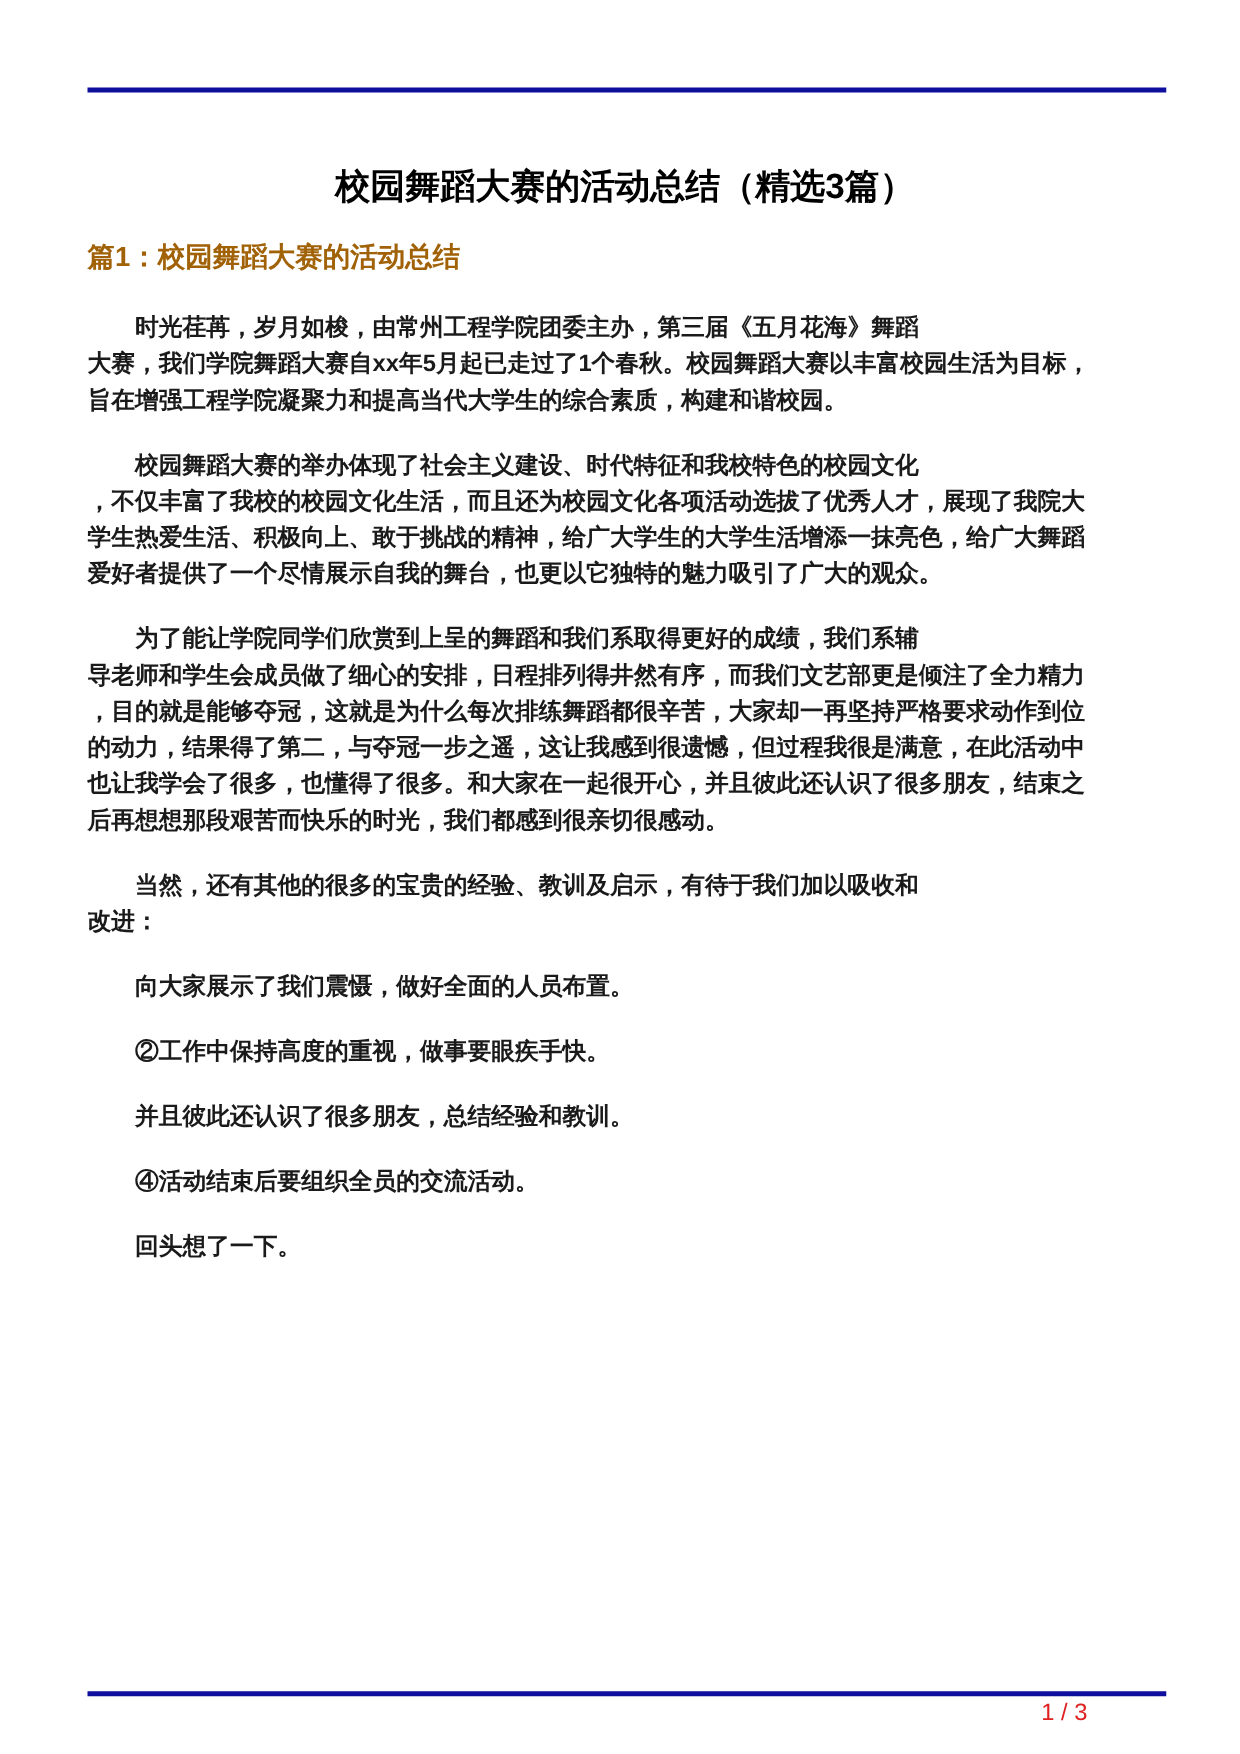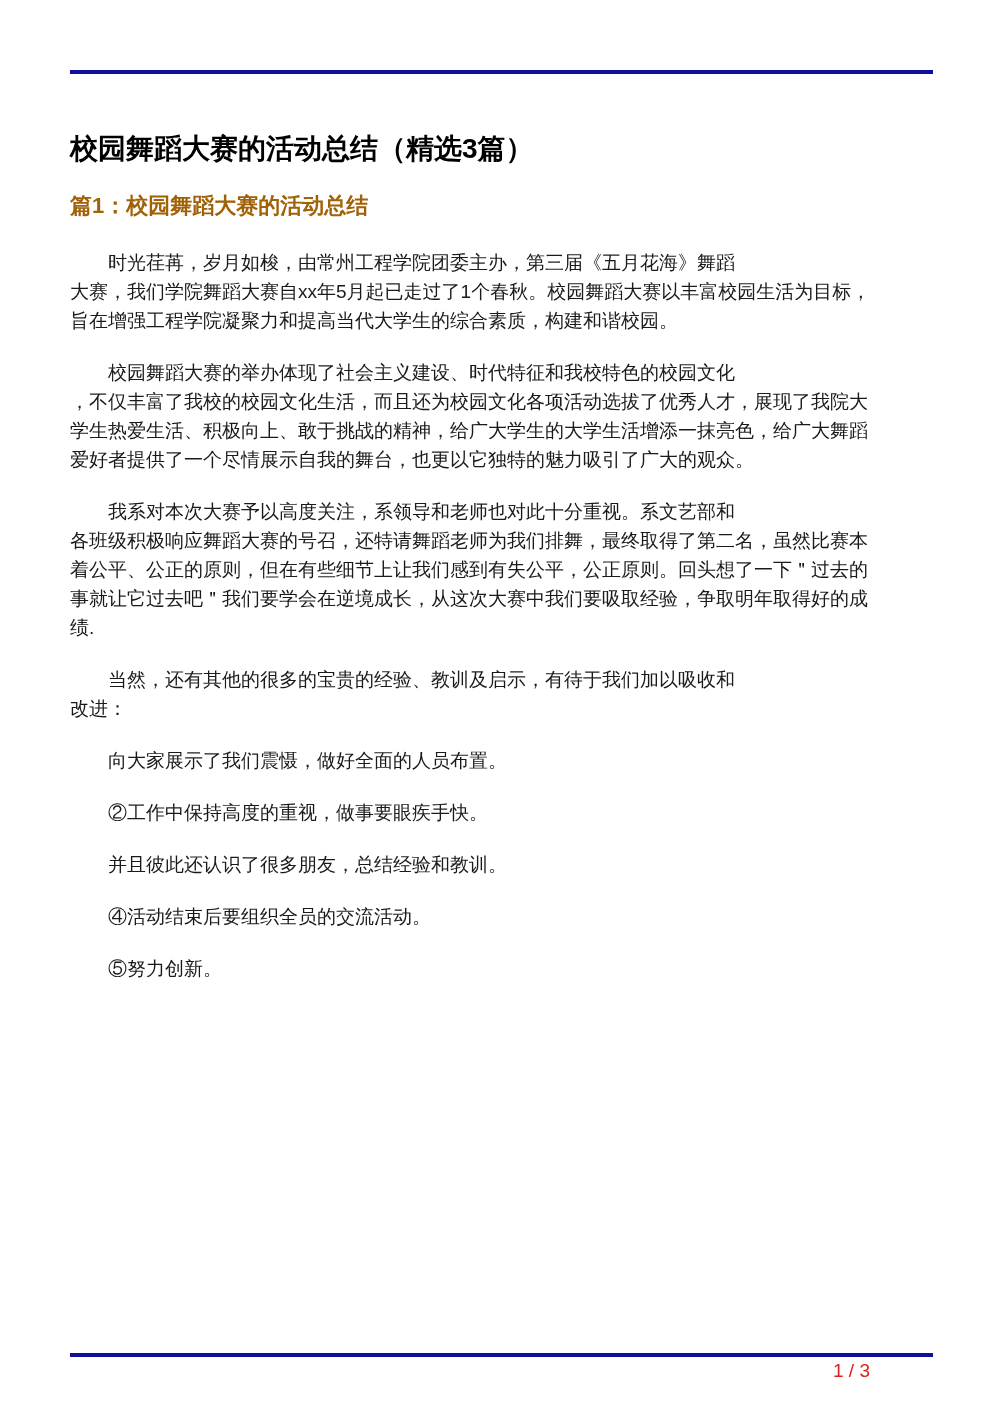--- a/index.html
+++ b/index.html
@@ -26,36 +26,37 @@
     position: absolute;
     top: 0; left: 70px; width: 860px;
     color: #1a1a1a;
   }
   .doc-title {
     margin: 133px 0 0 0;
     font-size: 28px;
     line-height: 31px;
     font-weight: 700;
     color: #000000;
-    text-align: left;
+    text-align: center;
     white-space: nowrap;
   }
   .section-heading {
     margin: 30px 0 0 0;
     font-size: 22px;
     line-height: 24px;
     font-weight: 700;
     color: #a16207;
     white-space: nowrap;
   }
   .para {
     margin: 0 0 23px 0;
     font-size: 19px;
     line-height: 29px;
     white-space: pre-line;
+    font-weight: bold;
   }
   .para.first { margin-top: 30px; }
   .page-number {
     position: absolute;
     top: 1360px; left: 833px;
     font-size: 19px;
     line-height: 21px;
     color: #dd2020;
     white-space: nowrap;
     text-align: center;
@@ -74,32 +75,33 @@
 
     <h2 class="section-heading">篇1：校园舞蹈大赛的活动总结</h2>
 
     <div class="para first">　　时光荏苒，岁月如梭，由常州工程学院团委主办，第三届《五月花海》舞蹈
 大赛，我们学院舞蹈大赛自xx年5月起已走过了1个春秋。校园舞蹈大赛以丰富校园生活为目标，
 旨在增强工程学院凝聚力和提高当代大学生的综合素质，构建和谐校园。</div>
     <div class="para">　　校园舞蹈大赛的举办体现了社会主义建设、时代特征和我校特色的校园文化
 ，不仅丰富了我校的校园文化生活，而且还为校园文化各项活动选拔了优秀人才，展现了我院大
 学生热爱生活、积极向上、敢于挑战的精神，给广大学生的大学生活增添一抹亮色，给广大舞蹈
 爱好者提供了一个尽情展示自我的舞台，也更以它独特的魅力吸引了广大的观众。</div>
-    <div class="para">　　我系对本次大赛予以高度关注，系领导和老师也对此十分重视。系文艺部和
-各班级积极响应舞蹈大赛的号召，还特请舞蹈老师为我们排舞，最终取得了第二名，虽然比赛本
-着公平、公正的原则，但在有些细节上让我们感到有失公平，公正原则。回头想了一下＂过去的
-事就让它过去吧＂我们要学会在逆境成长，从这次大赛中我们要吸取经验，争取明年取得好的成
-绩.</div>
+    <div class="para">　　为了能让学院同学们欣赏到上呈的舞蹈和我们系取得更好的成绩，我们系辅
+导老师和学生会成员做了细心的安排，日程排列得井然有序，而我们文艺部更是倾注了全力精力
+，目的就是能够夺冠，这就是为什么每次排练舞蹈都很辛苦，大家却一再坚持严格要求动作到位
+的动力，结果得了第二，与夺冠一步之遥，这让我感到很遗憾，但过程我很是满意，在此活动中
+也让我学会了很多，也懂得了很多。和大家在一起很开心，并且彼此还认识了很多朋友，结束之
+后再想想那段艰苦而快乐的时光，我们都感到很亲切很感动。</div>
     <div class="para">　　当然，还有其他的很多的宝贵的经验、教训及启示，有待于我们加以吸收和
 改进：</div>
     <div class="para">　　向大家展示了我们震慑，做好全面的人员布置。</div>
     <div class="para">　　②工作中保持高度的重视，做事要眼疾手快。</div>
     <div class="para">　　并且彼此还认识了很多朋友，总结经验和教训。</div>
     <div class="para">　　④活动结束后要组织全员的交流活动。</div>
-    <div class="para">　　⑤努力创新。</div>
+    <div class="para">　　回头想了一下。</div>
 
   </div>
 
   <div class="rule bottom"></div>
 
   <div class="page-number">1 / 3</div>
 
 </div>
 
 </body></html>

